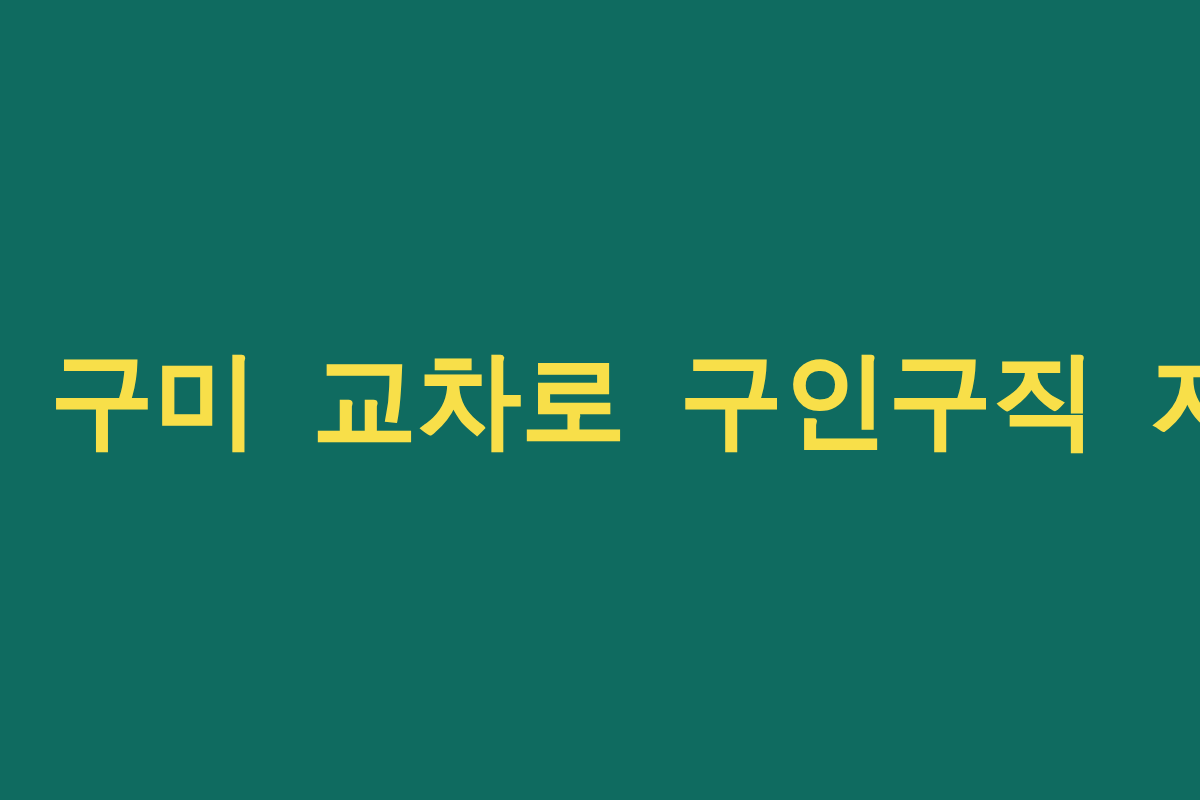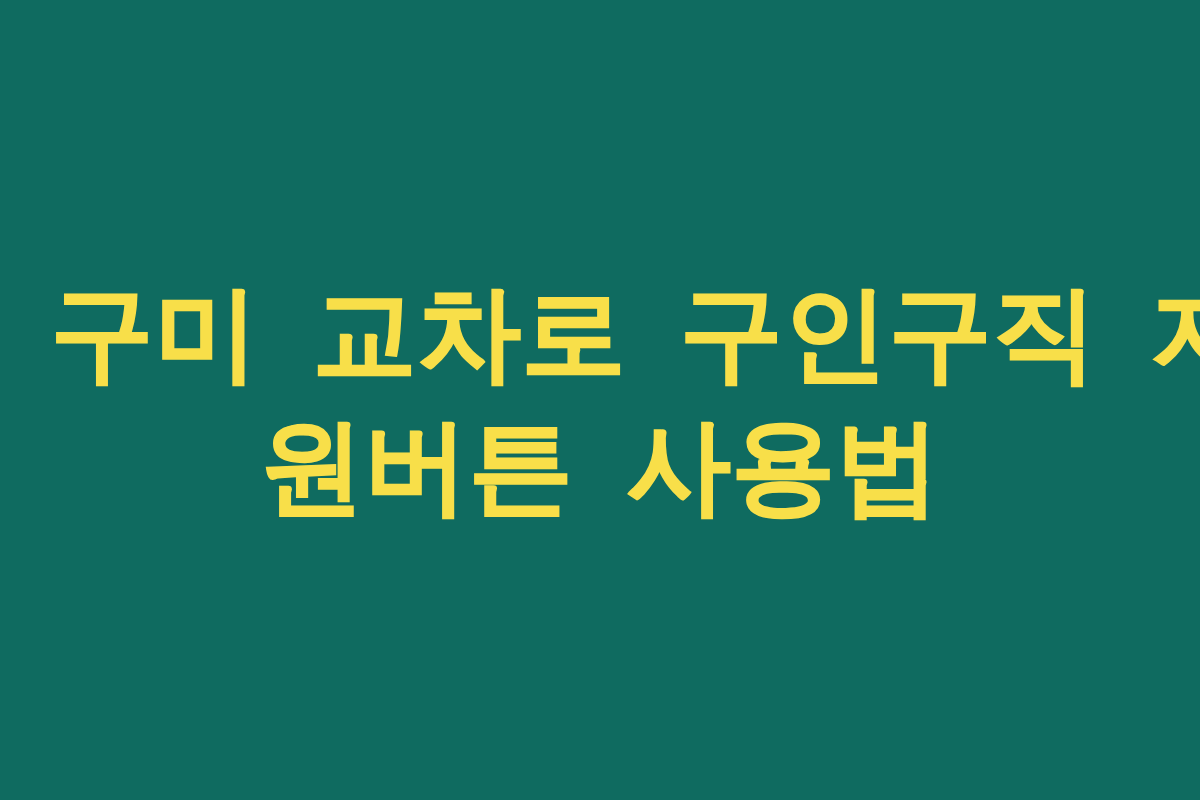--- a/index.html
+++ b/index.html
@@ -57,16 +57,15 @@
     margin-top: -2px;
   }
 </style>
 </head>
 <body>
 
 <div class="thumb-card">
 
   <h1 class="headline">
     <span class="headline-line">구미 교차로 구인구직 지</span>
-    <span class="headline-line">원버튼 사용법</span>
   </h1>
 
 </div>
 
 </body></html>

